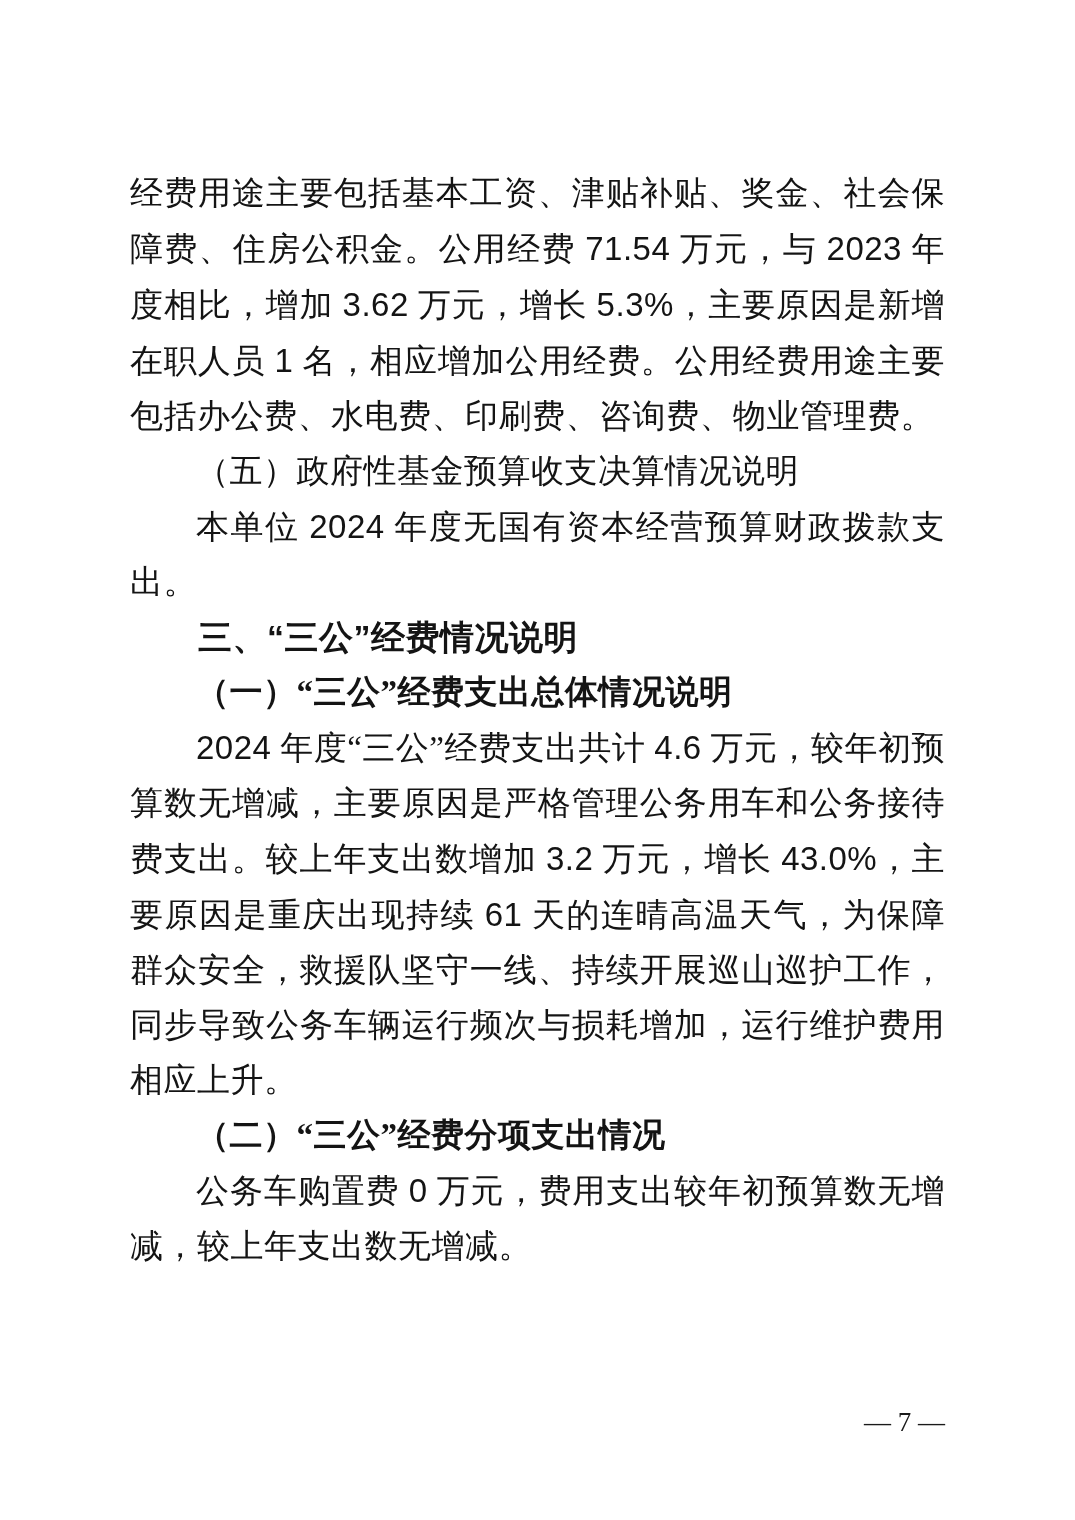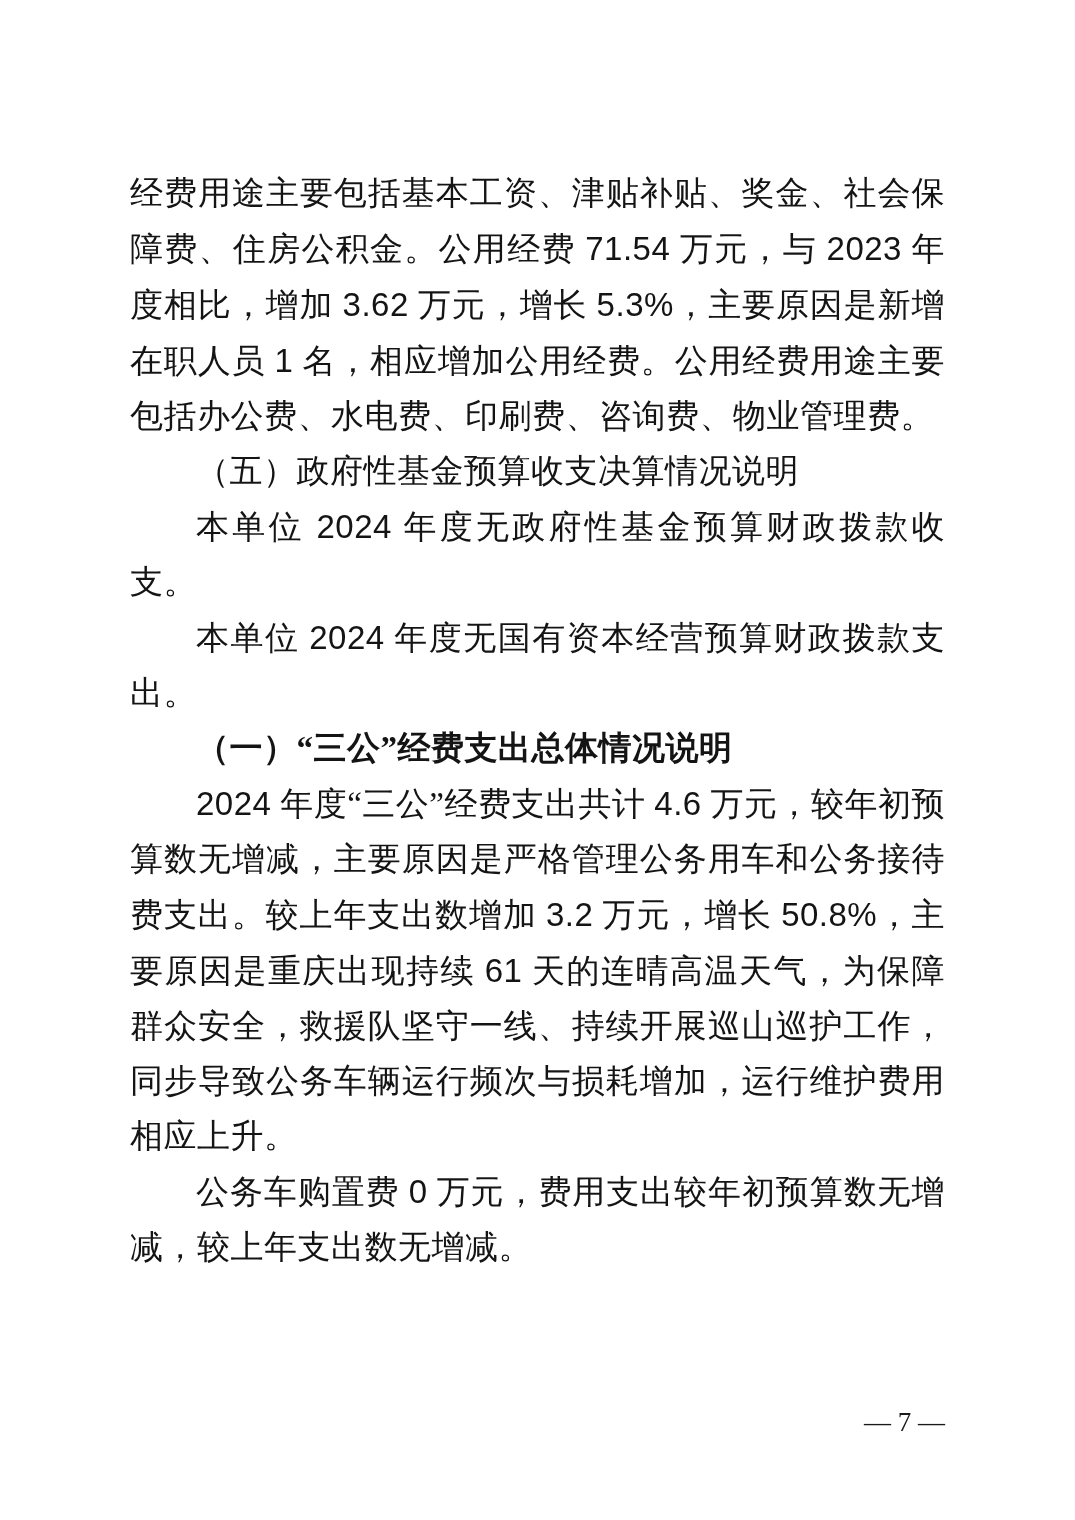--- a/index.html
+++ b/index.html
@@ -58,23 +58,24 @@
     font-family: "Liberation Serif", "DejaVu Serif", serif;
   }
 </style>
 </head>
 <body>
 
 <div class="page" style="background: rgb(255, 255, 255); color: rgb(20, 20, 20);">
   <main class="content">
     <p class="para-cont">经费用途主要包括基本工资、津贴补贴、奖金、社会保障费、住房公积金。公用经费 <span class="num">71.54</span> 万元，与 <span class="num">2023</span> 年度相比，增加 <span class="num">3.62</span> 万元，增长 <span class="num">5.3%</span>，主要原因是新增在职人员 <span class="num">1</span> 名，相应增加公用经费。公用经费用途主要包括办公费、水电费、印刷费、咨询费、物业管理费。</p>
     <p class="indent2 h-kai-bold">（五）政府性基金预算收支决算情况说明</p>
-    <p class="indent2">本单位 <span class="num">2024</span> 年度无政府性基金预算财政拨款收支。</p>
     <p class="indent2">本单位 <span class="num">2024</span> 年度无国有资本经营预算财政拨款支出。</p>
+    <p class="indent2 h-hei">三、“三公”经费情况说明</p>
     <p class="indent2 h-kai">（一）“三公”经费支出总体情况说明</p>
-    <p class="indent2"><span class="num">2024</span> 年度“三公”经费支出共计 <span class="num">4.6</span> 万元，较年初预算数无增减，主要原因是严格管理公务用车和公务接待费支出。较上年支出数增加 <span class="num">3.2</span> 万元，增长 <span class="num">50.8%</span>，主要原因是重庆出现持续 <span class="num">61</span> 天的连晴高温天气，为保障群众安全，救援队坚守一线、持续开展巡山巡护工作，同步导致公务车辆运行频次与损耗增加，运行维护费用相应上升。</p>
+    <p class="indent2"><span class="num">2024</span> 年度“三公”经费支出共计 <span class="num">4.6</span> 万元，较年初预算数无增减，主要原因是严格管理公务用车和公务接待费支出。较上年支出数增加 <span class="num">3.2</span> 万元，增长 <span class="num">43.0%</span>，主要原因是重庆出现持续 <span class="num">61</span> 天的连晴高温天气，为保障群众安全，救援队坚守一线、持续开展巡山巡护工作，同步导致公务车辆运行频次与损耗增加，运行维护费用相应上升。</p>
+    <p class="indent2 h-kai">（二）“三公”经费分项支出情况</p>
     <p class="indent2">公务车购置费 <span class="num">0</span> 万元，费用支出较年初预算数无增减，较上年支出数无增减。</p>
   </main>
 
   <div class="footer">
     <span>— 7 —</span>
   </div>
 </div>
 
 </body></html>

